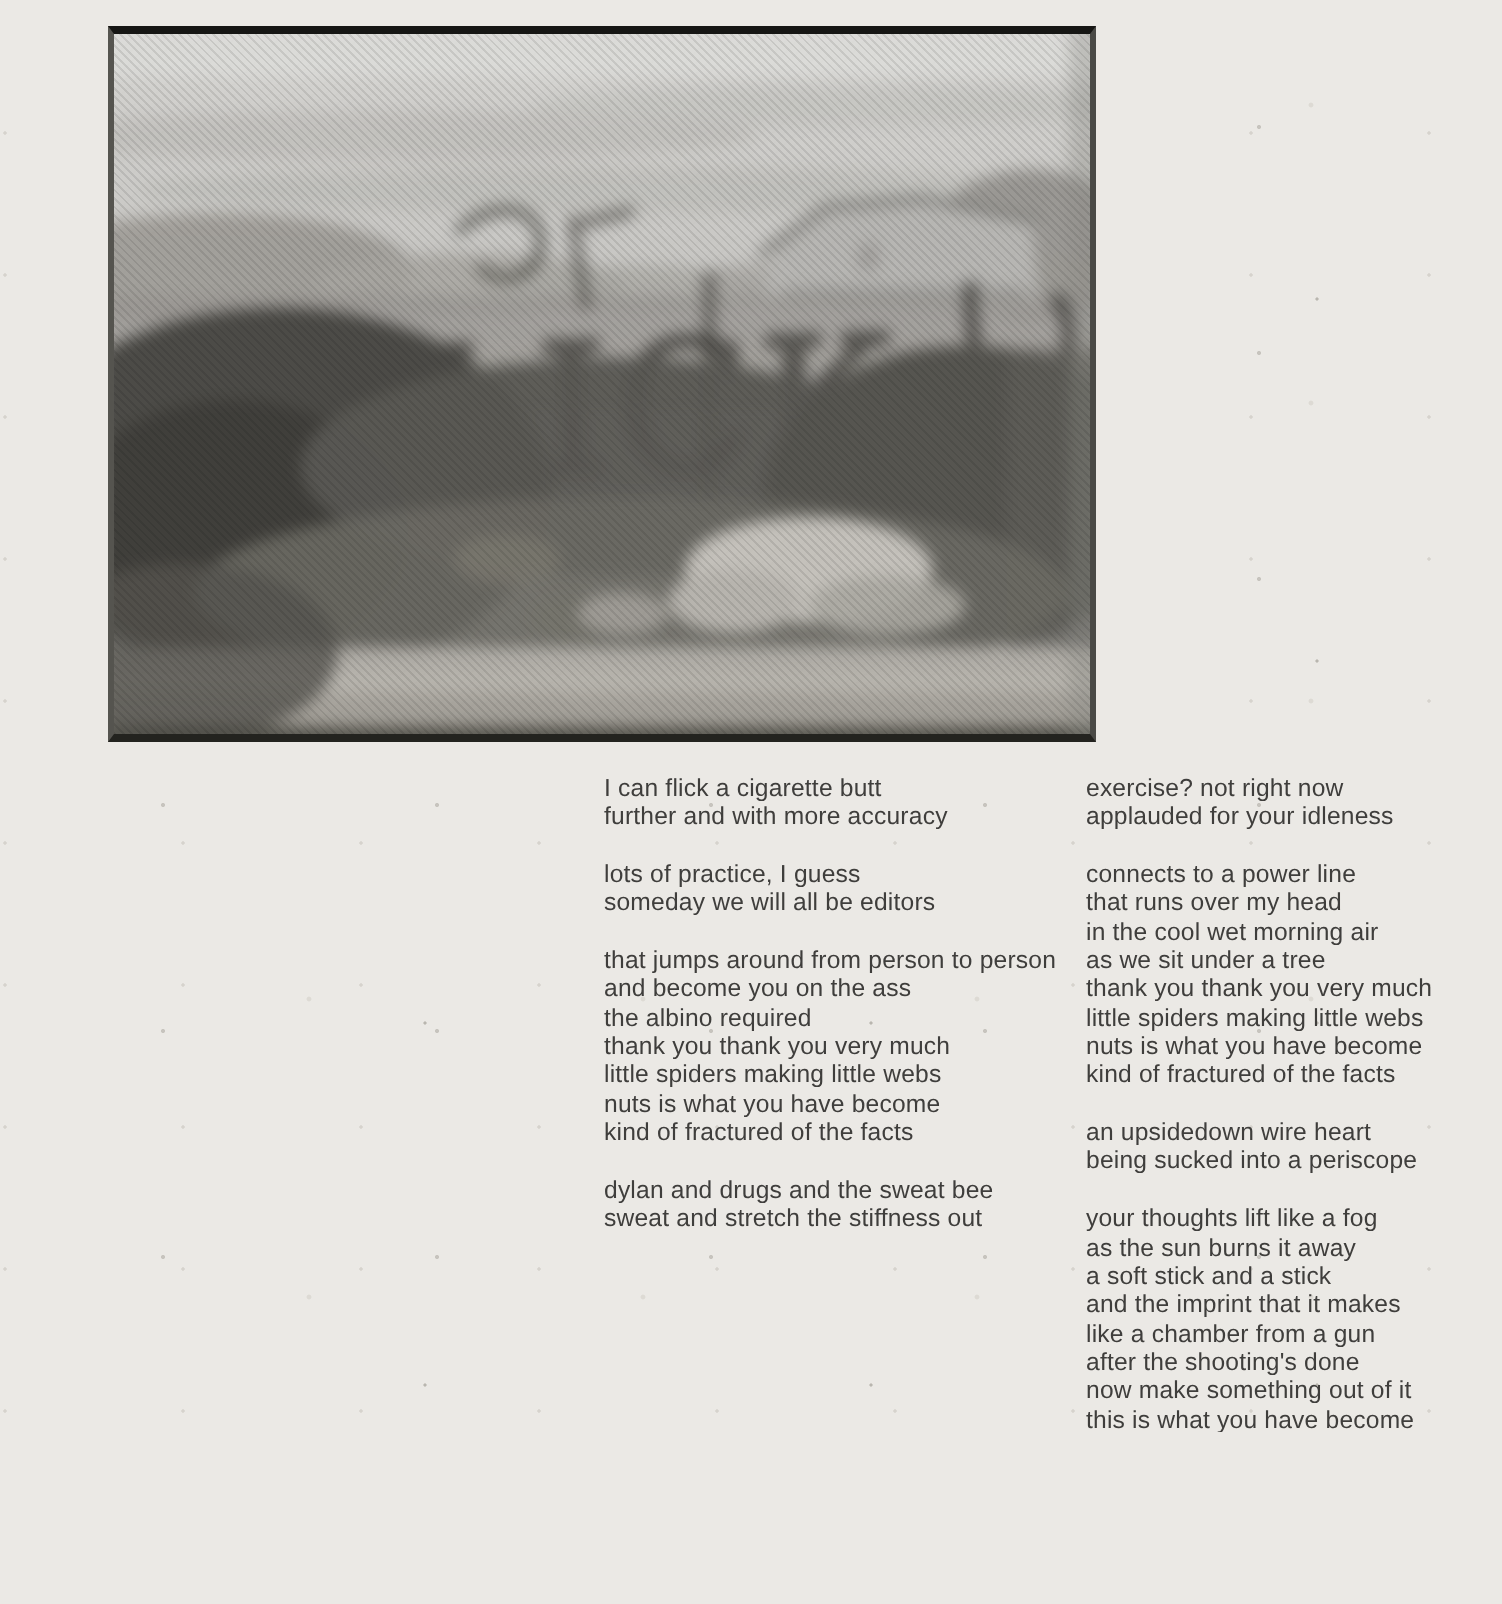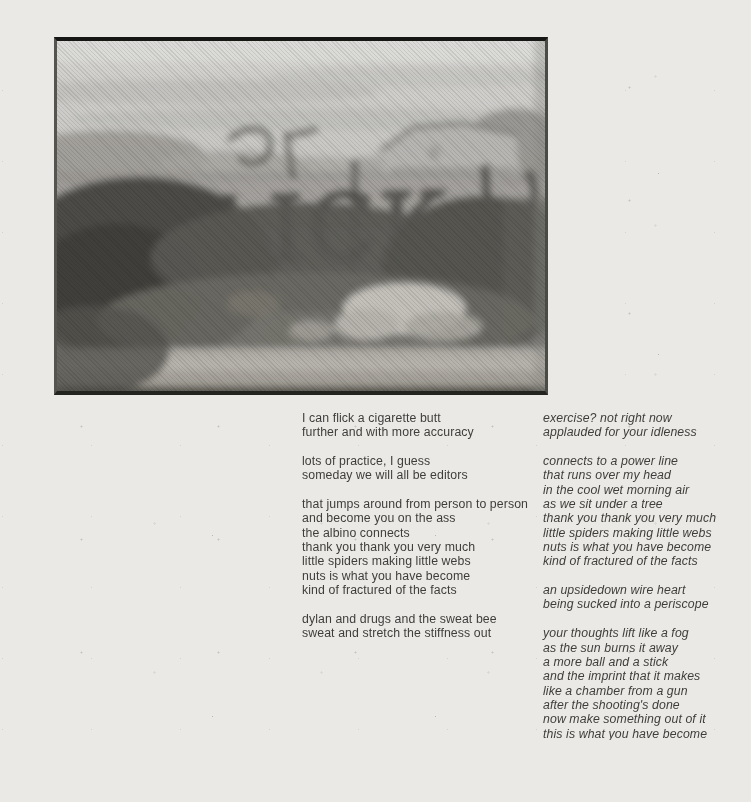--- a/index.html
+++ b/index.html
@@ -11,21 +11,20 @@
   .page{
     position:relative;width:751px;height:716px;overflow:hidden;
     background-color:#ebe9e5;
     background-image:
       radial-gradient(circle, #c7c4be 0.8px, rgba(0,0,0,0) 1.2px),
       radial-gradient(circle, #d6d3cd 0.7px, rgba(0,0,0,0) 1px),
       radial-gradient(circle, #b9b6af 0.6px, rgba(0,0,0,0) 1px),
       radial-gradient(circle, #dddad4 1px, rgba(0,0,0,0) 1.4px);
     background-size:137px 113px, 89px 71px, 223px 181px, 167px 149px;
     background-position:13px 7px, 47px 31px, 101px 59px, 71px 127px;
-    margin-top:24px;
   }
 
   
   .photo{
     position:absolute;left:54px;top:13px;width:494px;height:358px;
     margin:0;box-sizing:border-box;
     border-style:solid;border-width:4px 3px 4px 3px;
     border-color:#161614 #4a4a46 #23231f #55544f;
     background:#c9c8c5;
   }
@@ -56,21 +55,21 @@
 
   
   .poem-col{
     position:absolute;top:387px;
     font-size:12.3px;line-height:14.35px;
     color:#3f3e3c;
     letter-spacing:0.1px;
     white-space:nowrap;
   }
   .poem-left{left:302px;width:245px;}
-  .poem-right{left:543px;width:205px;font-style:italic;}
+  .poem-right{left:543px;width:205px;}
   .stanza{margin:0 0 14.35px 0;}
   .stanza:last-child{margin-bottom:0;}
 </style>
 </head>
 <body>
 
 <div class="page">
 
   <figure class="photo">
     <div class="photo-inner">
@@ -151,21 +150,21 @@
         <div class="poem-line">I can flick a cigarette butt</div>
         <div class="poem-line">further and with more accuracy</div>
       </div>
       <div class="stanza">
         <div class="poem-line">lots of practice, I guess</div>
         <div class="poem-line">someday we will all be editors</div>
       </div>
       <div class="stanza">
         <div class="poem-line">that jumps around from person to person</div>
         <div class="poem-line">and become you on the ass</div>
-        <div class="poem-line">the albino connects</div>
+        <div class="poem-line">the albino required</div>
         <div class="poem-line">thank you thank you very much</div>
         <div class="poem-line">little spiders making little webs</div>
         <div class="poem-line">nuts is what you have become</div>
         <div class="poem-line">kind of fractured of the facts</div>
       </div>
       <div class="stanza">
         <div class="poem-line">dylan and drugs and the sweat bee</div>
         <div class="poem-line">sweat and stretch the stiffness out</div>
       </div>
     </div>
@@ -185,21 +184,21 @@
         <div class="poem-line">nuts is what you have become</div>
         <div class="poem-line">kind of fractured of the facts</div>
       </div>
       <div class="stanza">
         <div class="poem-line">an upsidedown wire heart</div>
         <div class="poem-line">being sucked into a periscope</div>
       </div>
       <div class="stanza">
         <div class="poem-line">your thoughts lift like a fog</div>
         <div class="poem-line">as the sun burns it away</div>
-        <div class="poem-line">a more ball and a stick</div>
+        <div class="poem-line">a soft stick and a stick</div>
         <div class="poem-line">and the imprint that it makes</div>
         <div class="poem-line">like a chamber from a gun</div>
         <div class="poem-line">after the shooting's done</div>
         <div class="poem-line">now make something out of it</div>
         <div class="poem-line">this is what you have become</div>
       </div>
     </div>
 
 </div>
 

